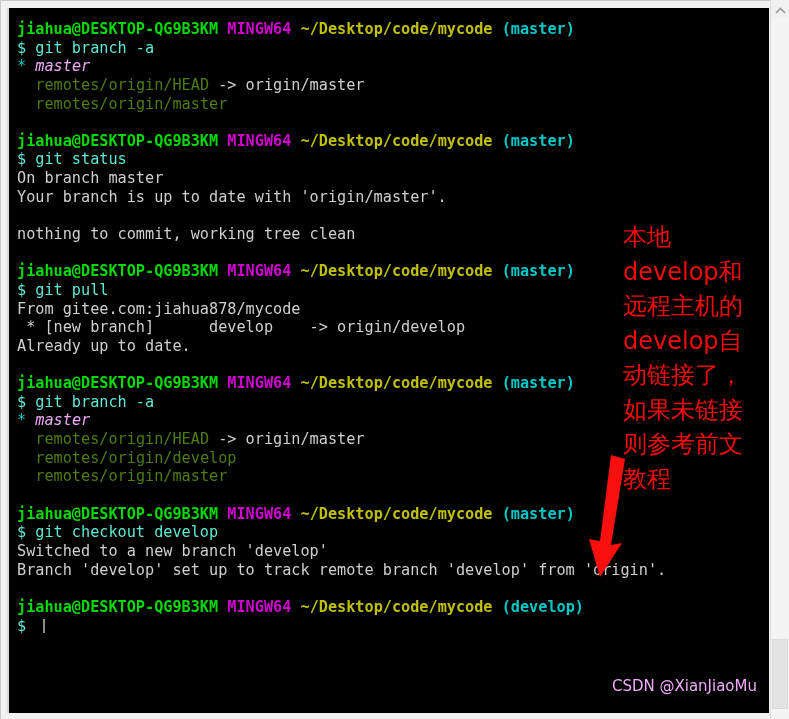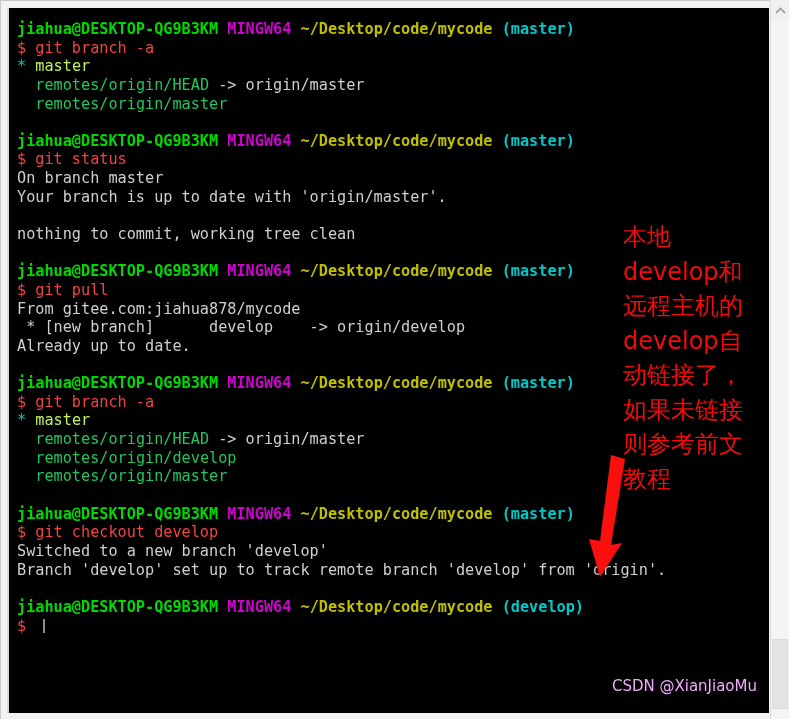--- a/index.html
+++ b/index.html
@@ -68,23 +68,23 @@
     height: 18.65px;
     white-space: pre;
   }
 
   
   .c-user   { color: #00d900; font-weight: bold; }
   .c-host   { color: #d000d0; font-weight: bold; }
   .c-path   { color: #c0c000; font-weight: bold; }
   .c-branch { color: #00c8c8; font-weight: bold; }
   .c-white  { color: #cfcfcf; }
-  .c-prompt { color: #ef4444; }
-  .c-green  { color: #bef264; }
-  .c-red    { color: #22c55e; }
+  .c-prompt { color: #5eead4; }
+  .c-green  { color: #f0abfc; font-style: italic; }
+  .c-red    { color: #4d7c0f; }
   .c-cyan   { color: #00c8c8; }
 
   
   #cursor {
     display: inline-block;
     width: 2px;
     height: 14px;
     background: #8a8a8a;
     vertical-align: -2px;
     margin-left: 8px;

